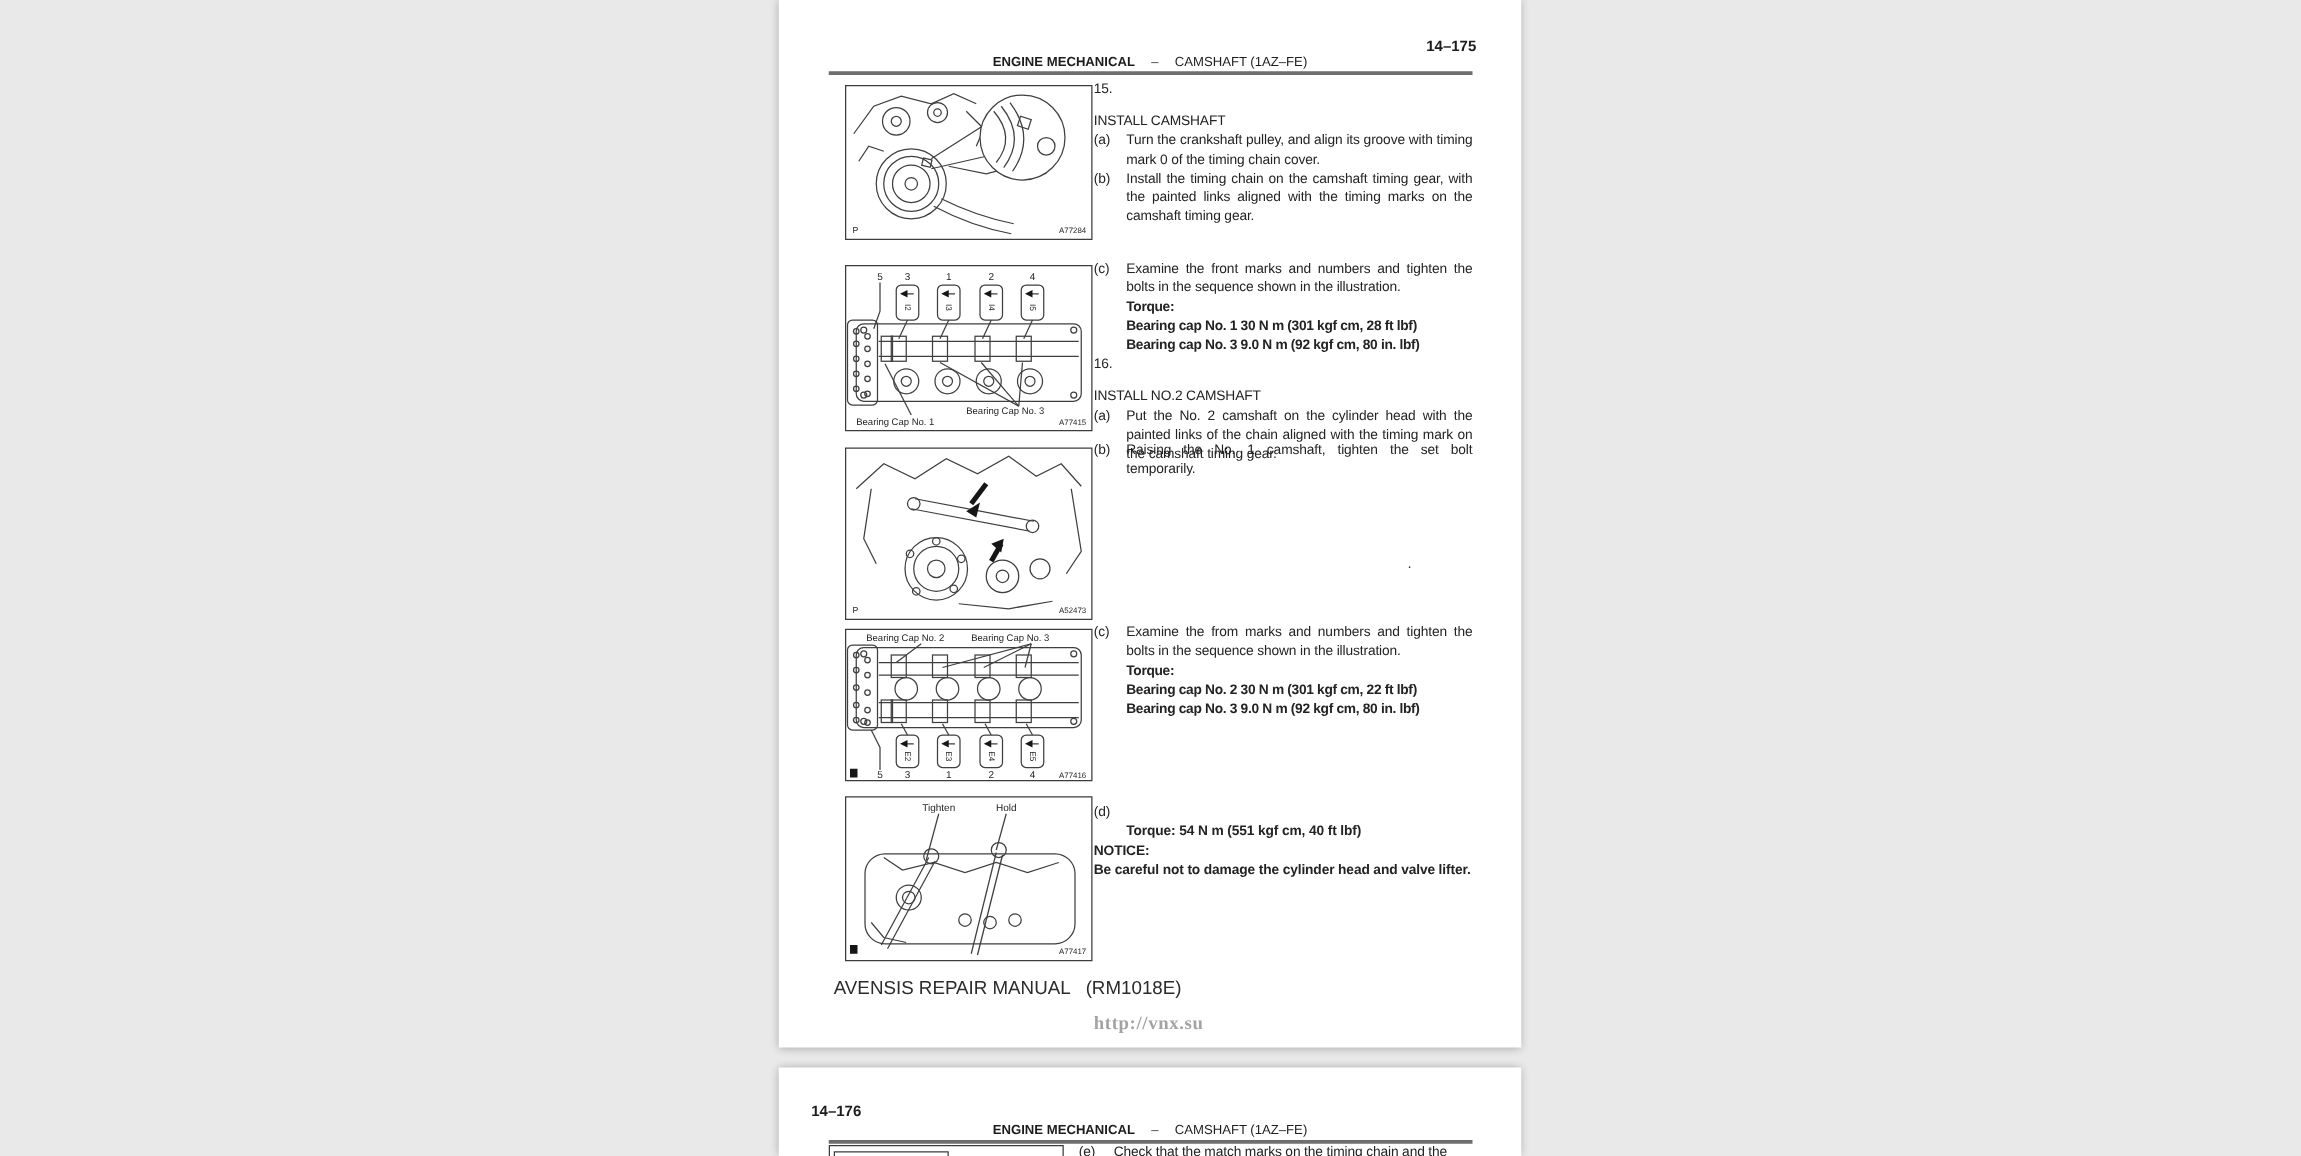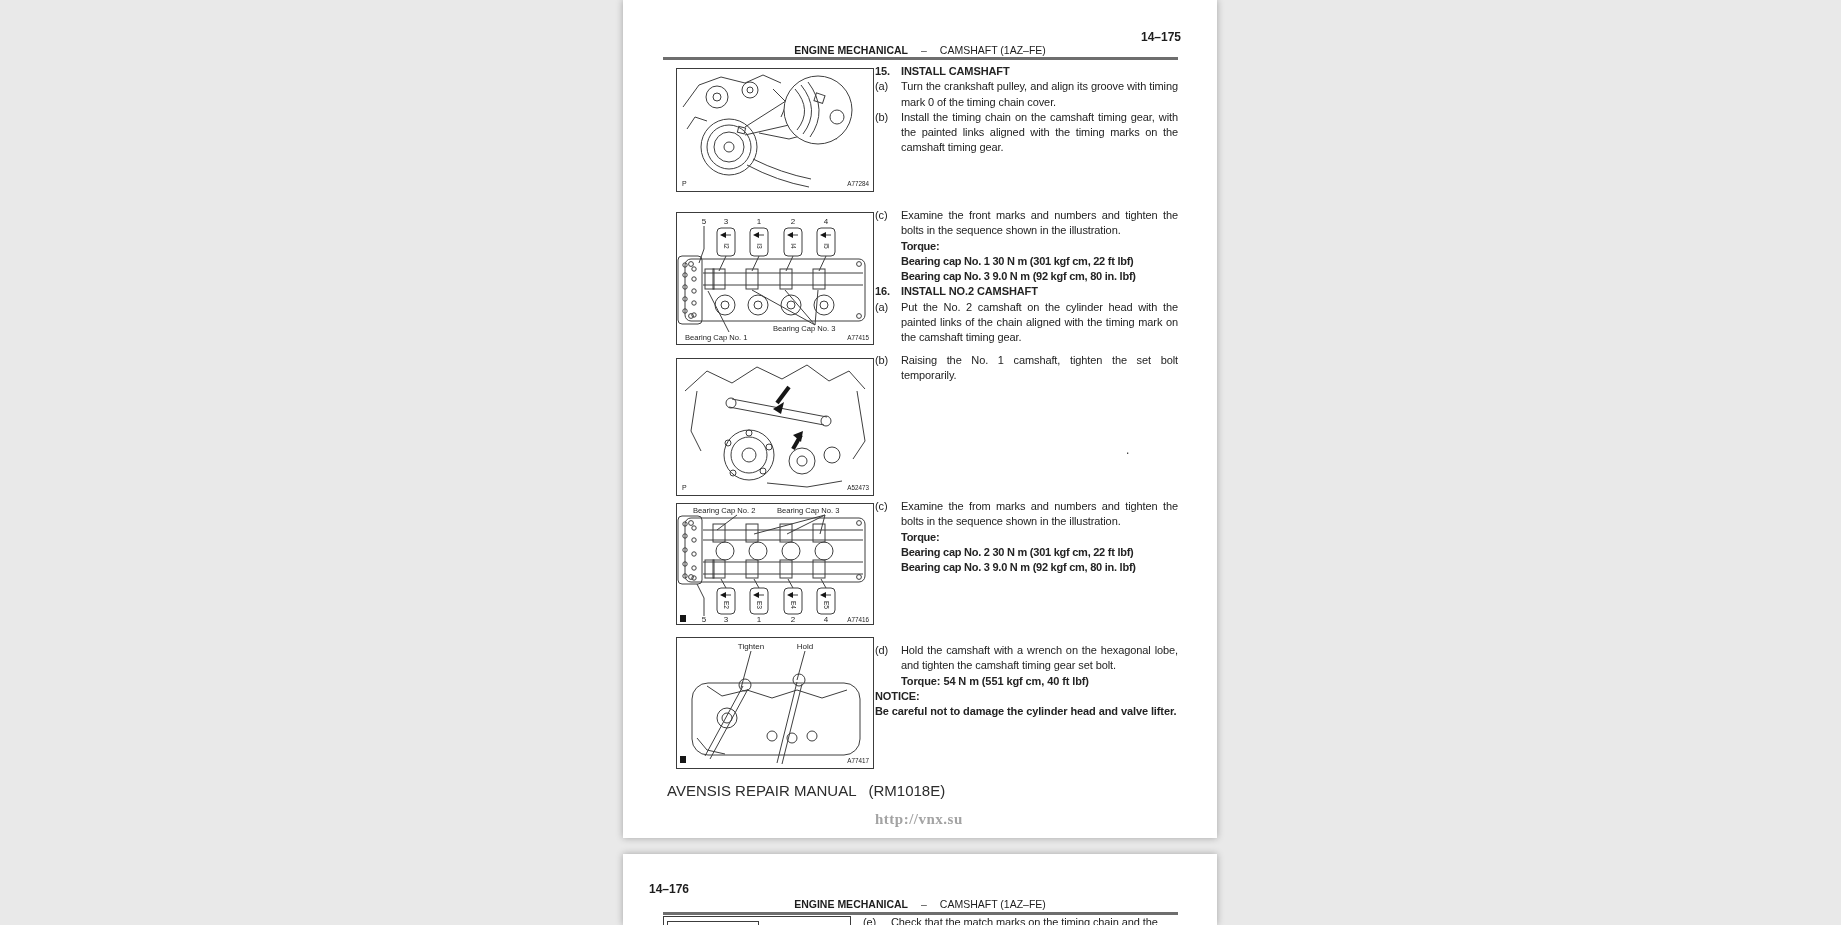--- a/index.html
+++ b/index.html
@@ -24,21 +24,21 @@
   .flabel{font-size:7.6px;}
   .fcode{font-size:6.3px;text-anchor:end;fill:#444;}
   .fcorner{font-size:7px;}
   .frot{font-size:6.6px;text-anchor:middle;}
   .lin{stroke:#3f3f3f;stroke-width:1;fill:none;}
   .blk{fill:#161616;stroke:none;}
   .textcol{position:absolute;left:252px;width:303px;font-size:11px;line-height:15.3px;letter-spacing:-.1px;color:#232323;}
   .step{display:flex;}
   .step .m{flex:0 0 26px;}
   .step .t{flex:1;text-align:justify;}
-  .hd{display:flex;font-weight:bold;}
+  .hd{display:flex;font-weight:normal;flex-direction:column;}
   .hd .m{flex:0 0 26px;}
   .boldline{font-weight:bold;margin-left:26px;white-space:nowrap;letter-spacing:-.25px;}
   .boldfull{font-weight:bold;}
   .footer{position:absolute;left:44px;top:782px;font-size:15px;color:#2c2c2c;}
   .footer .r{margin-left:12px;}
   .vnx{position:absolute;left:252px;top:811px;font-family:"Liberation Serif",serif;font-weight:bold;font-size:15px;color:#a3a3a3;letter-spacing:.5px;text-shadow:0 1px 0 #fff;}
   .straydot{position:absolute;left:503px;top:443px;font-size:12px;color:#333;}
   .p2fig{position:absolute;left:40px;top:62px;width:186px;height:40px;border:1px solid #3c3c3c;}
   .p2inner{position:absolute;left:3px;top:4px;width:90px;height:40px;border:1px solid #3c3c3c;}
   .p2text{position:absolute;left:240px;top:62px;width:316px;font-size:11px;letter-spacing:-.1px;display:flex;}
@@ -319,21 +319,21 @@
         <span class="t">Install the timing chain on the camshaft timing gear, with the painted links aligned with the timing marks on the camshaft timing gear.</span>
       </div>
     </div>
 
     <div class="textcol" style="top:208px;">
       <div class="step">
         <span class="m">(c)</span>
         <span class="t">Examine the front marks and numbers and tighten the bolts in the sequence shown in the illustration.</span>
       </div>
       <div class="boldline">Torque:</div>
-      <div class="boldline">Bearing cap No. 1  30 N m (301 kgf cm, 22 ft lbf)</div>
+      <div class="boldline">Bearing cap No. 1  30 N m (301 kgf cm, 28 ft lbf)</div>
       <div class="boldline">Bearing cap No. 3  9.0 N m (92 kgf cm, 80 in. lbf)</div>
       <div class="hd">
         <span class="m">16.</span>
         <span class="t">INSTALL NO.2 CAMSHAFT</span>
       </div>
       <div class="step">
         <span class="m">(a)</span>
         <span class="t">Put the No. 2 camshaft on the cylinder head with the painted links of the chain aligned with the timing mark on the camshaft timing gear.</span>
       </div>
     </div>
@@ -352,21 +352,21 @@
       </div>
       <div class="boldline">Torque:</div>
       <div class="boldline">Bearing cap No. 2  30 N m (301 kgf cm, 22 ft lbf)</div>
       <div class="boldline">Bearing cap No. 3  9.0 N m (92 kgf cm, 80 in. lbf)</div>
     </div>
 
     <div class="textcol" style="top:643px;">
       <div class="step">
         <span class="m">(d)</span>
         <span class="t">
-          <span>Hold the camshaft with a wrench on the hexagonal lobe, and tighten the camshaft timing gear set bolt.</span><br>
+          <br>
           <span class="boldfull">Torque: 54 N m (551 kgf cm, 40 ft lbf)</span>
         </span>
       </div>
       <div class="boldfull">NOTICE:</div>
       <div class="boldfull">Be careful not to damage the cylinder head and valve lifter.</div>
     </div>
 
     <div class="straydot">.</div>
 
     <div class="footer">

